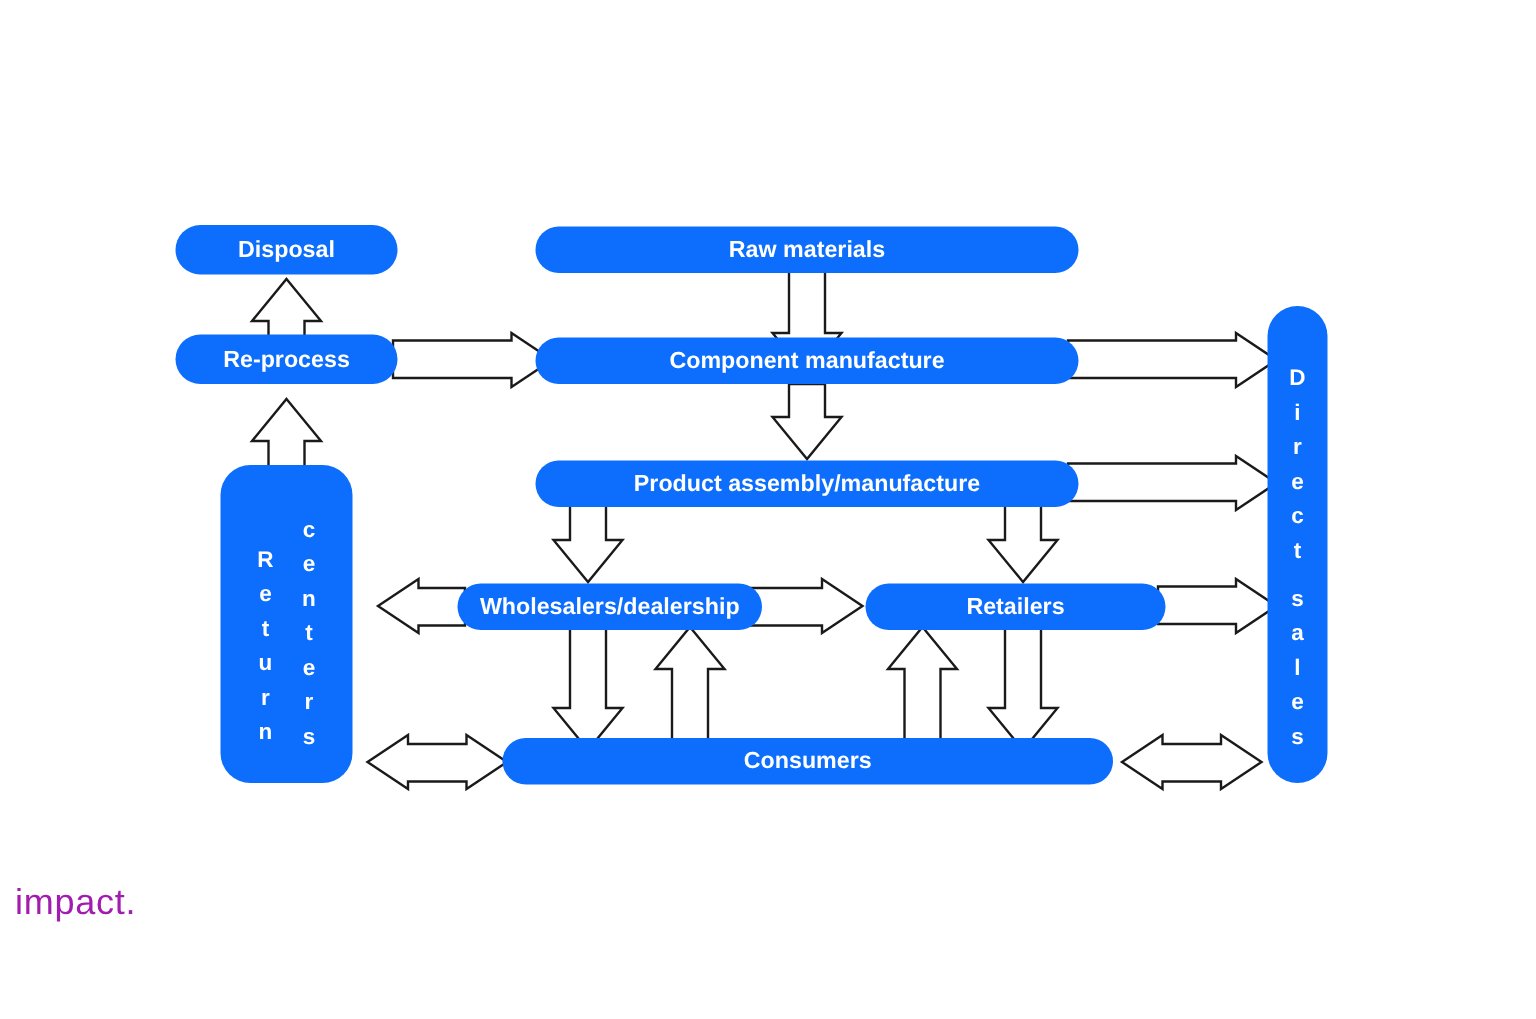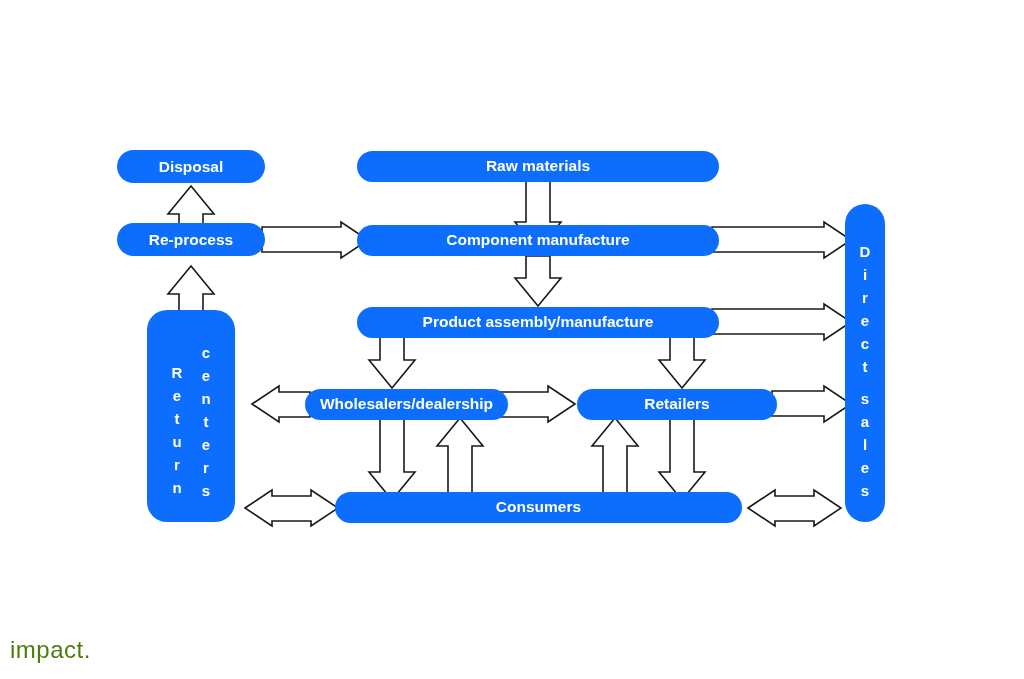--- a/index.html
+++ b/index.html
@@ -28,25 +28,25 @@
     font-weight:bold;
     font-size:15px;
     text-anchor:middle;
     dominant-baseline:middle;
   }
   .node-box{fill:#0d6efd;}
   .arrow{fill:#ffffff;stroke:#1a1a1a;stroke-width:1.6;stroke-linejoin:miter;}
 
   .logo{
     position:absolute;
-    left:10px;top:636px;
+    left:10px;top:588px;
     font-family:"Liberation Sans", sans-serif;
     font-size:24px;
     letter-spacing:0.5px;
-    color:#4d7c0f;
+    color:#a21caf;
     font-weight:400;
   }
 </style>
 </head>
 <body>
 
 <div id="stage">
 
   <svg id="diagram" viewBox="0 0 1024 679">
 

